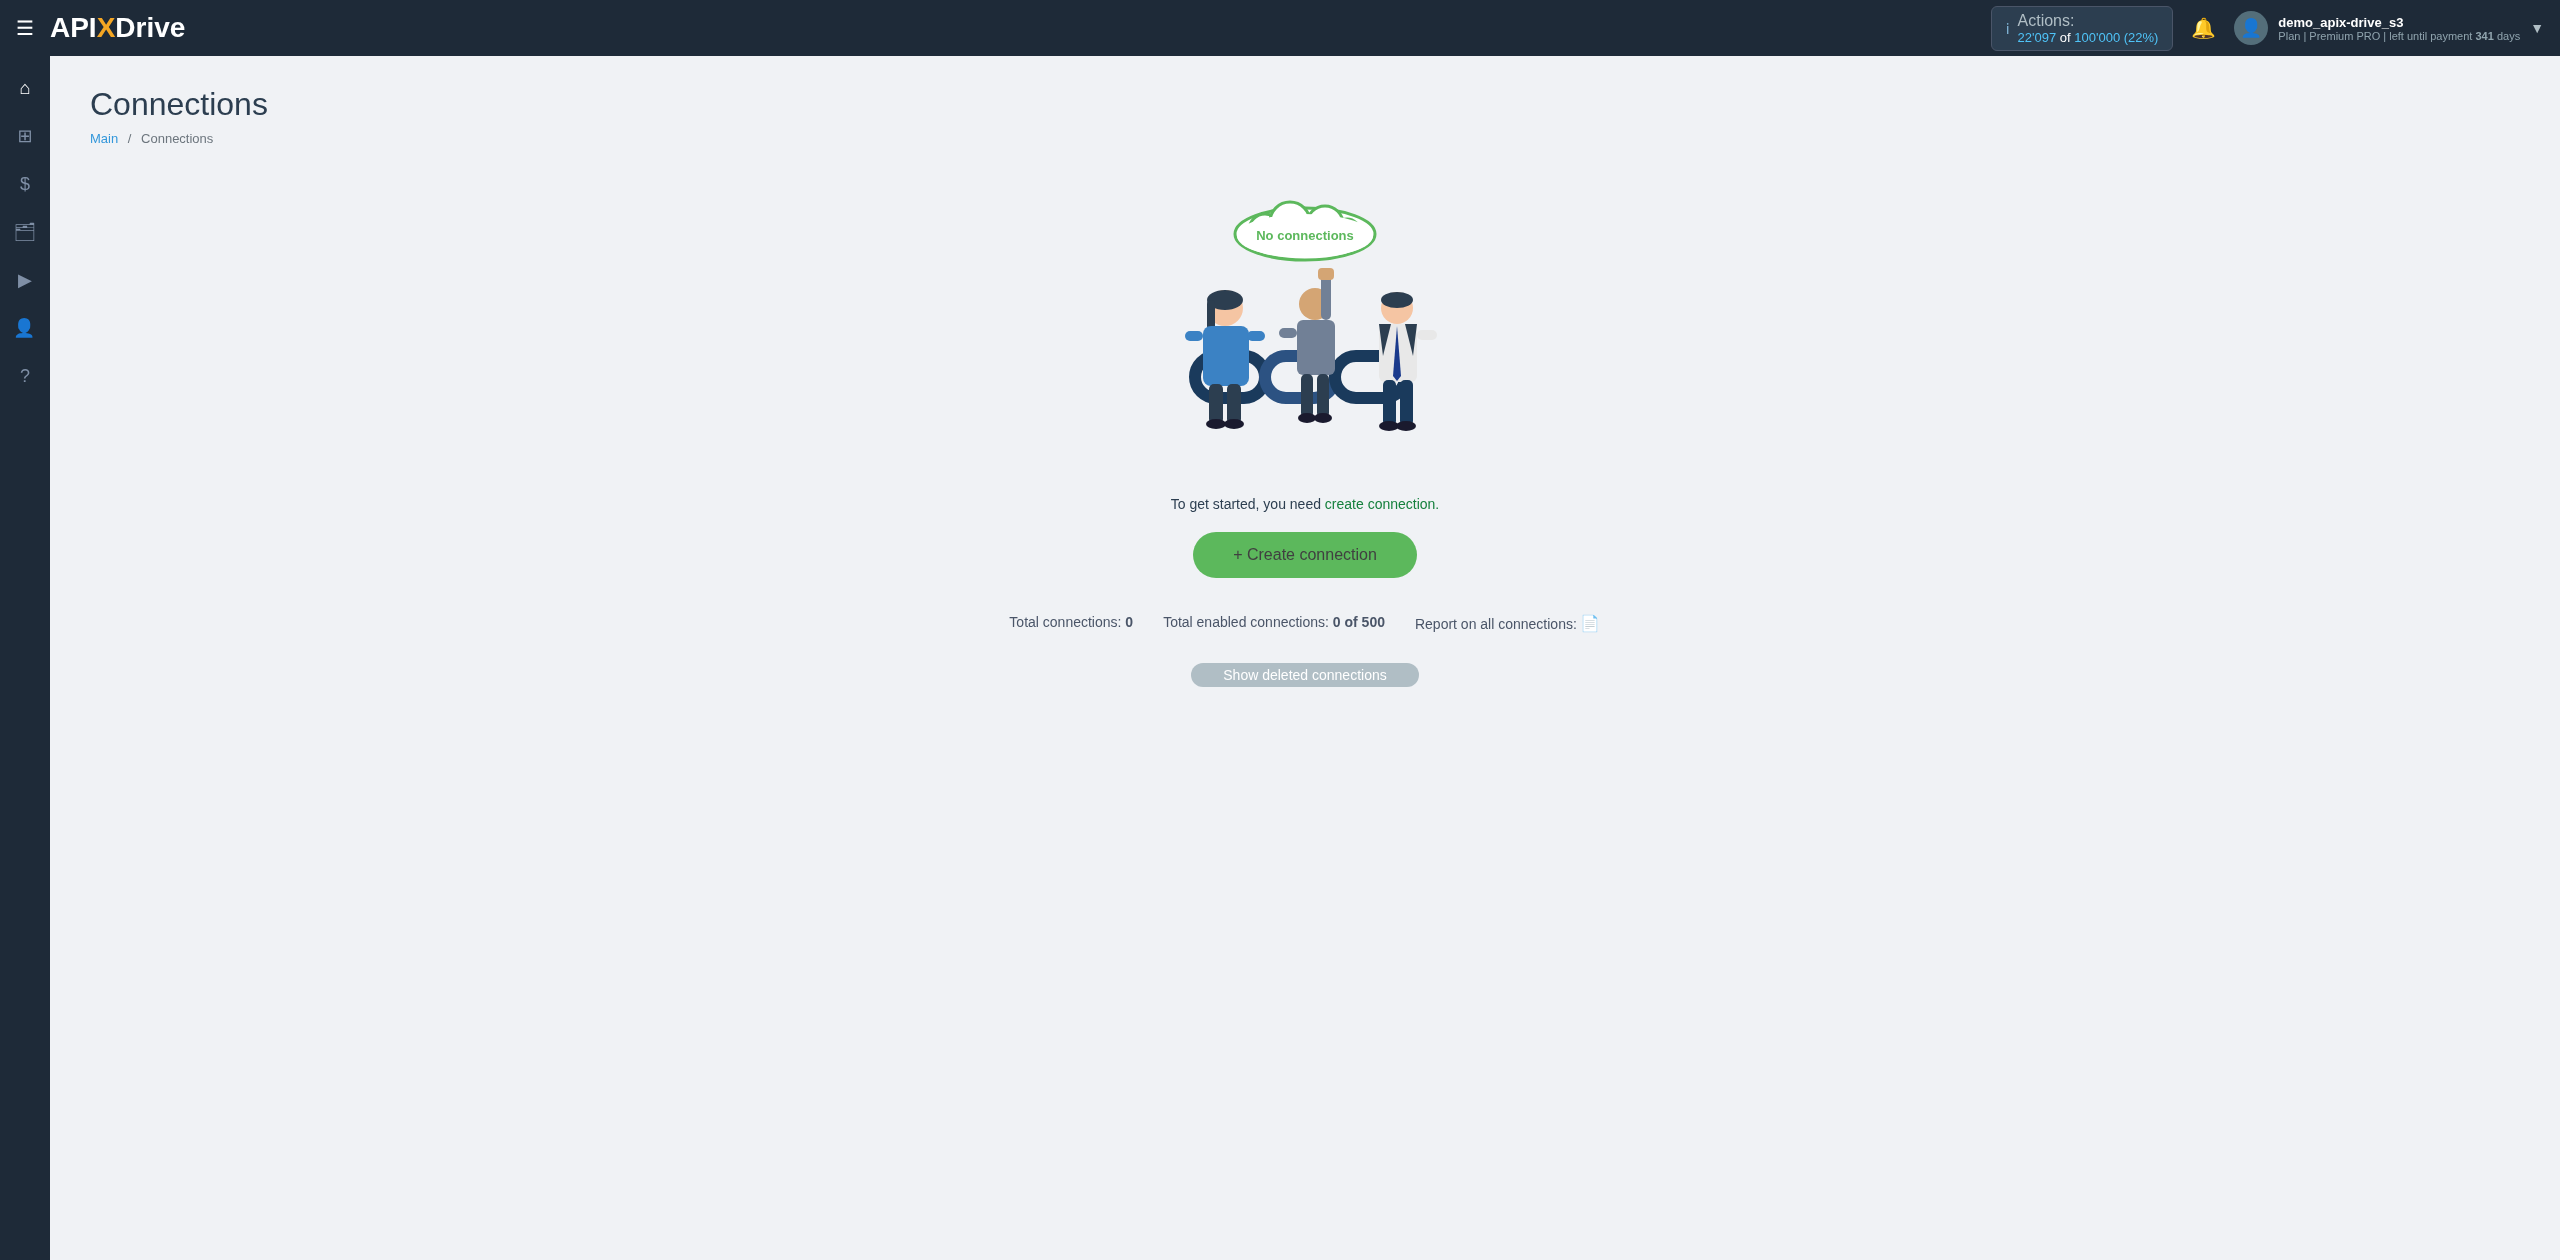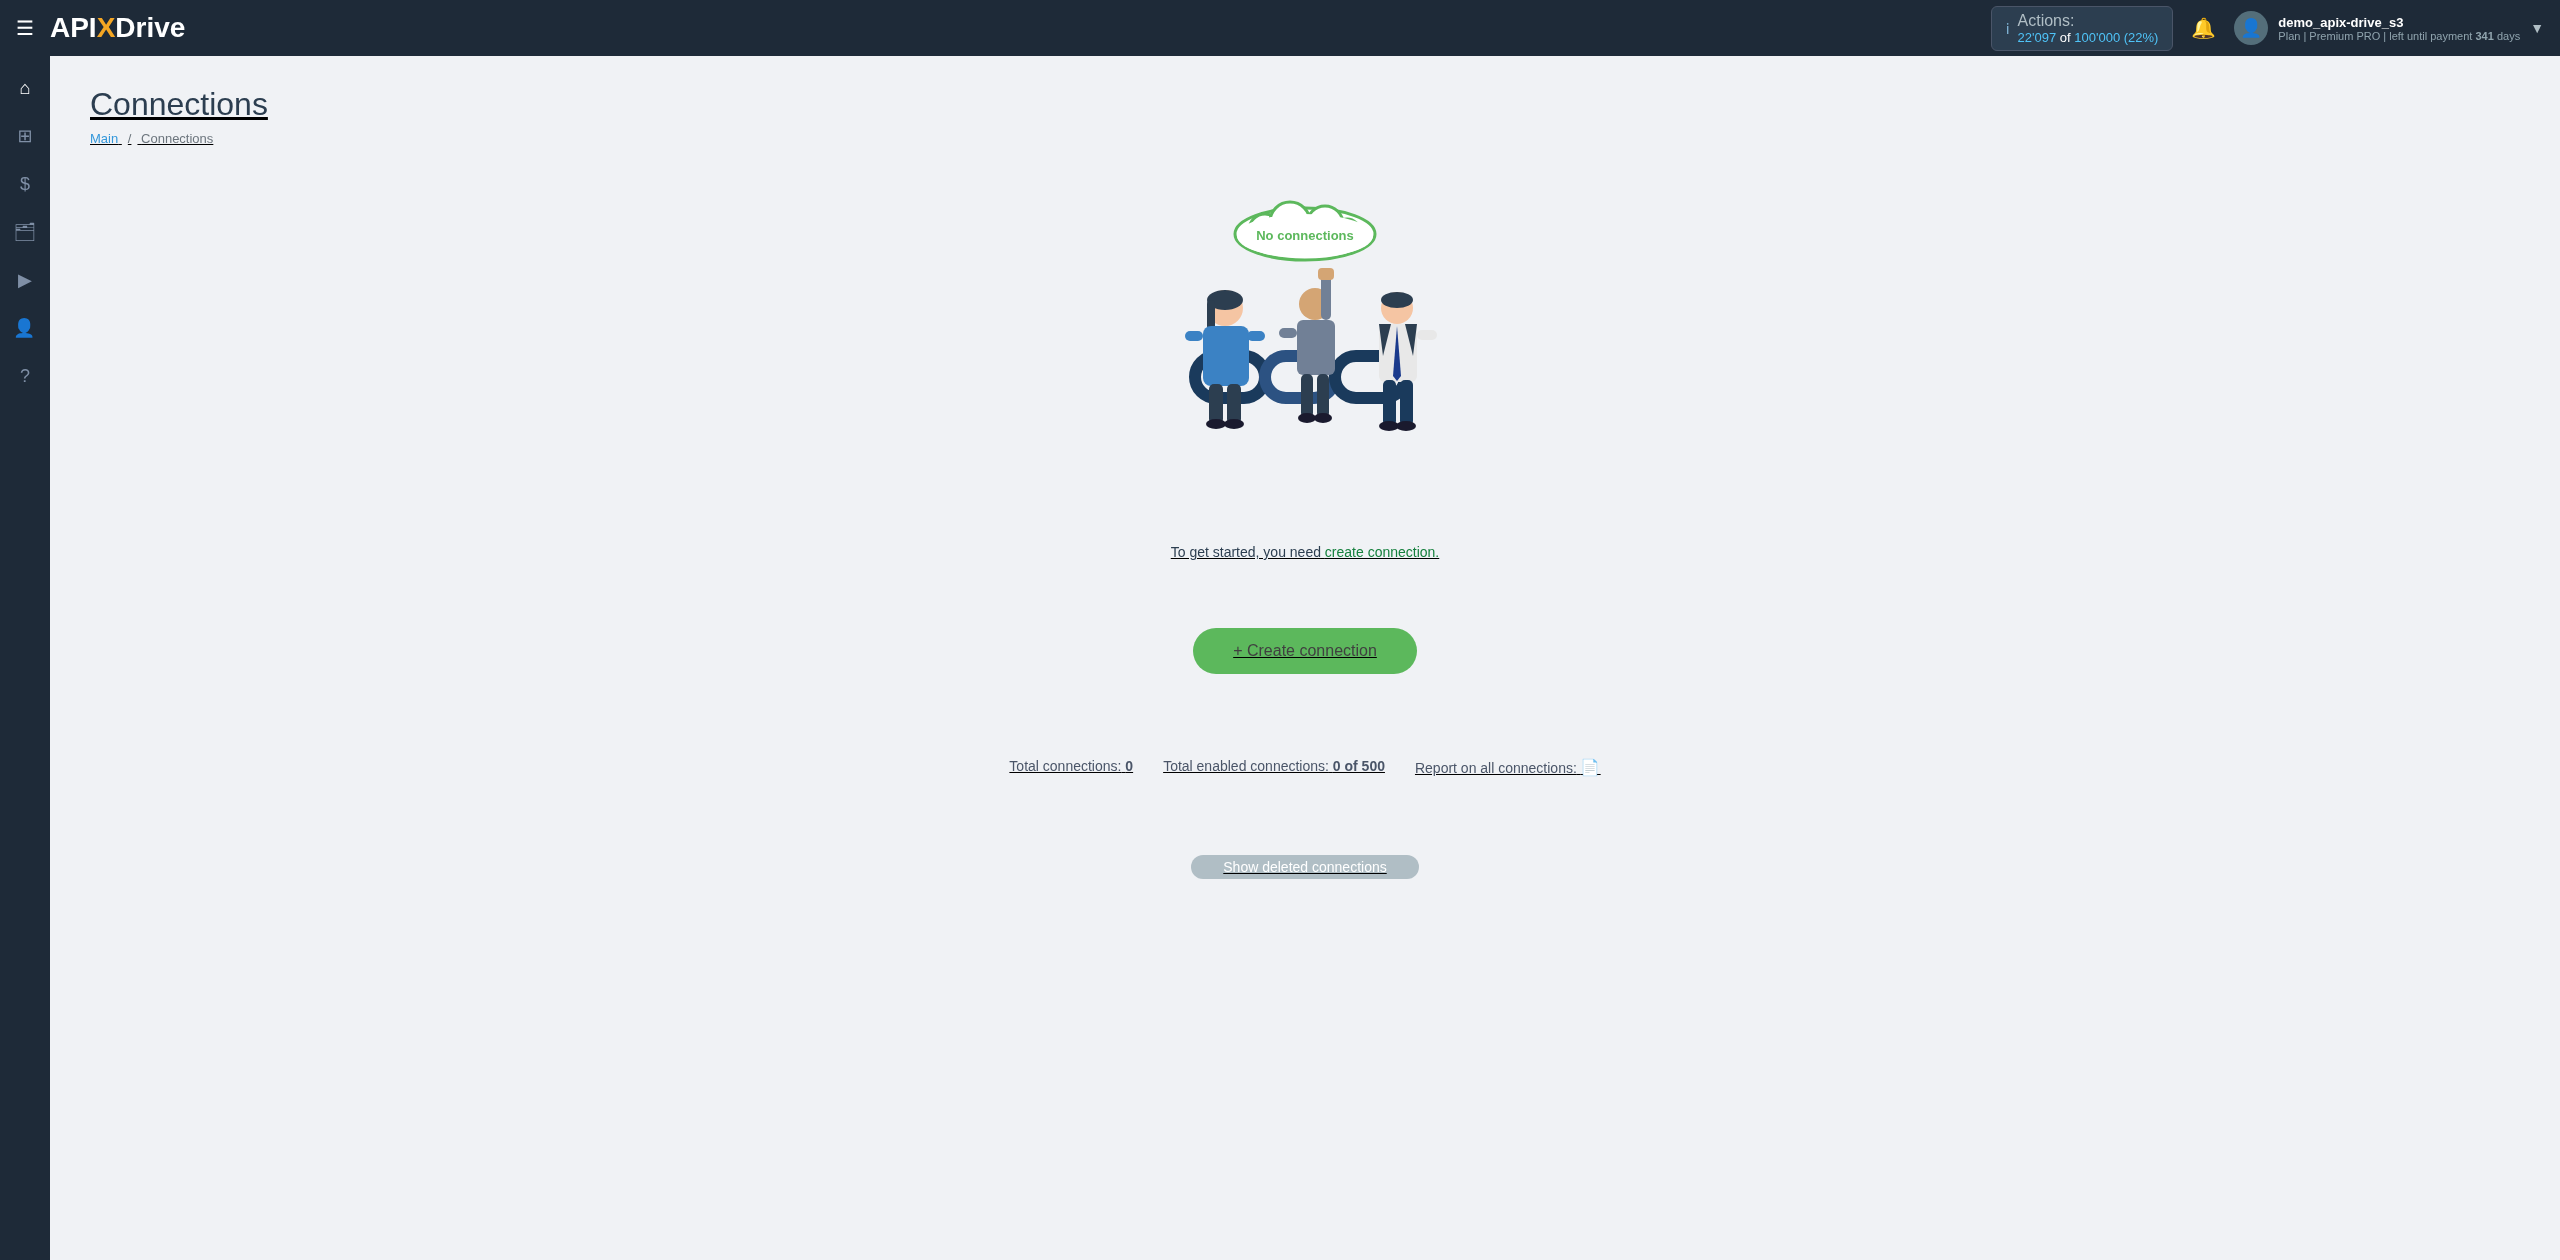--- a/index.html
+++ b/index.html
@@ -137,21 +137,20 @@
       transition: background 0.2s;
     }
     .sidebar-item.active { color: #fff; }
 
     
     .main-content {
       flex: 1;
       background: #f0f2f5;
       overflow-y: auto;
       padding: 30px 40px;
-      text-decoration: underline;
     }
 
     .page-title {
       font-size: 32px;
       font-weight: 400;
       color: #2c3e50;
       margin-bottom: 8px;
     }
 
     .breadcrumb {
@@ -167,21 +166,20 @@
       margin: 0 6px;
       color: #6c757d;
     }
 
     
     .center-area {
       display: flex;
       flex-direction: column;
       align-items: center;
       padding-top: 10px;
-      gap: 48px;
     }
 
     
     .illustration {
       width: 340px;
       height: 280px;
       margin-bottom: 20px;
       position: relative;
     }
 

